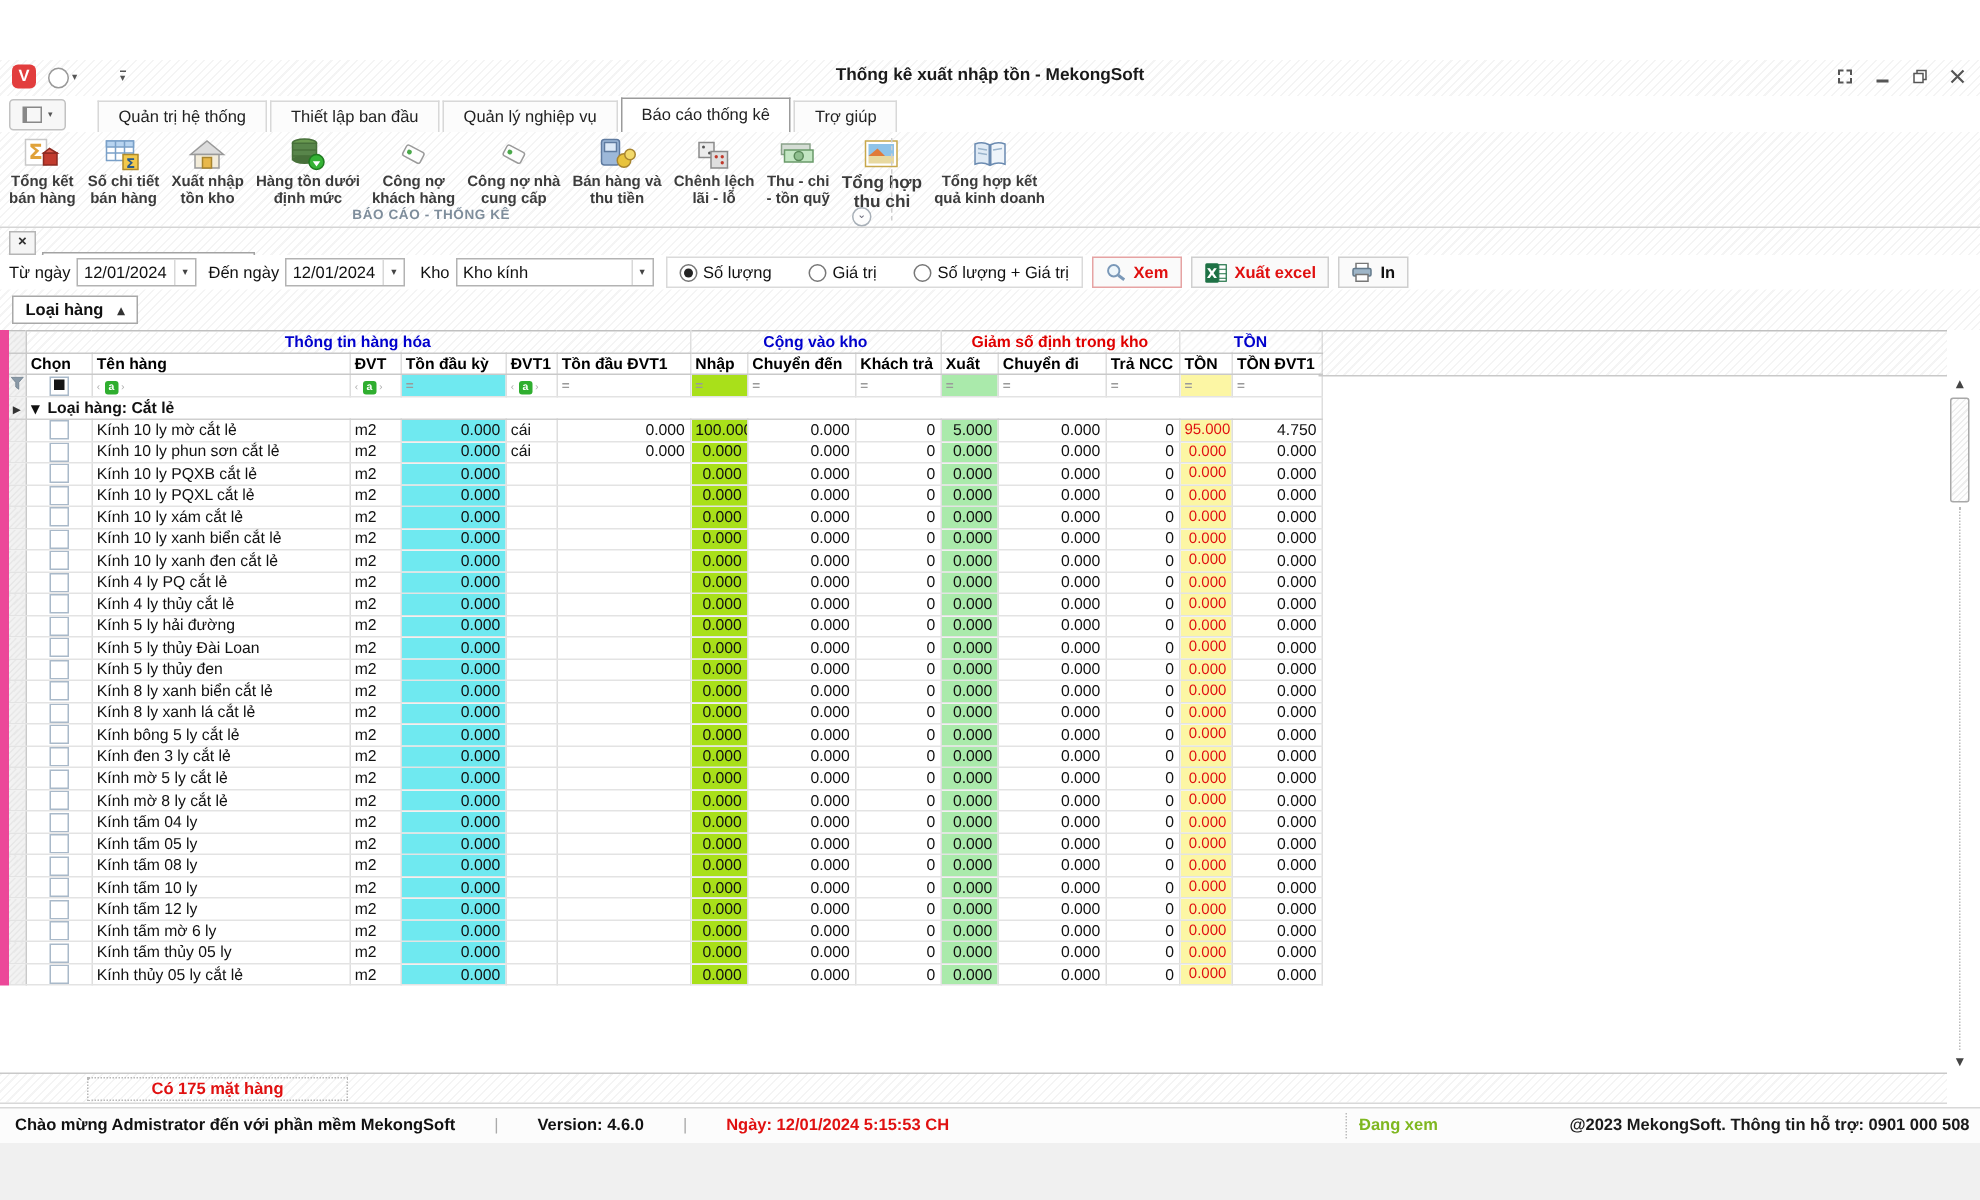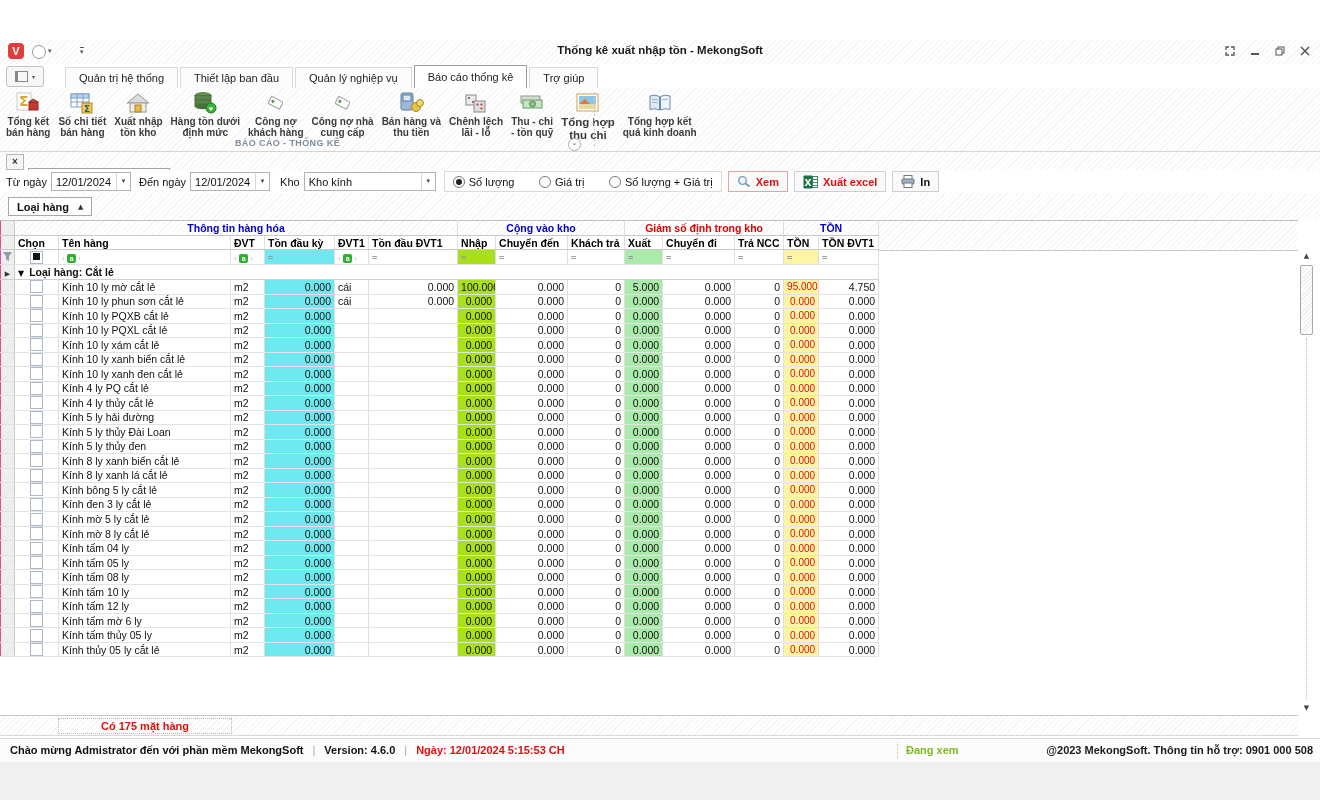--- a/index.html
+++ b/index.html
@@ -71,21 +71,21 @@
   .btn.in{color:#111;}
 
   
   .grouppanel{left:0;right:0;top:193px;height:27px;}
   .groupbtn{position:absolute;left:8px;top:4px;height:17px;border:1px solid #a8a8a8;background:#fff;display:flex;
         align-items:center;gap:9px;padding:0 8px;font-weight:bold;font-size:11px;cursor:pointer;}
   .groupbtn .up{font-size:7px;color:#333;}
 
   
   .gridwrap{left:0;top:220px;width:1316px;height:514px;}
-  #grid{border-collapse:collapse;table-layout:fixed;width:879px;font-size:10.5px;border-left:1px solid #ec4899;border-top:1px solid #c0c0c0;padding-left:44px;}
+  #grid{border-collapse:collapse;table-layout:fixed;width:879px;font-size:10.5px;border-left:6px solid #ec4899;border-top:1px solid #c0c0c0;padding-left:44px;}
   #grid th,#grid td{border-right:1px solid #dedede;border-bottom:1px solid #e3e3e3;padding:0 3px;overflow:hidden;
         white-space:nowrap;font-weight:normal;}
   #grid tr.band th{height:14px;text-align:center;font-weight:bold;border-bottom-color:#c9c9c9;}
   #grid tr.hdr th{height:13px;text-align:left;font-weight:bold;color:#000;border-bottom-color:#c9c9c9;}
   #grid tr.flt td{height:14px;}
   #grid tr.grp td{height:14px;font-weight:bold;border-bottom-color:#cfcfcf;}
   #grid tr.row td{height:13.53px;}
   #grid td.ind,#grid th.ind{width:14px;padding:0;background:#f2f2f2;border-right:1px solid #c9c9c9;text-align:center;
         background-image:repeating-linear-gradient(135deg,rgba(150,150,150,.12) 0 1px,transparent 1px 3px);}
   .bg-cyan{background:var(--cyan);}
@@ -110,21 +110,21 @@
   .vscroll{position:absolute;left:1300px;top:30px;width:13px;height:465px;}
   .vs-up,.vs-down{position:absolute;left:0;width:13px;height:13px;text-align:center;font-size:7px;color:#444;line-height:13px;cursor:pointer;}
   .vs-up{top:0;}
   .vs-down{bottom:0;}
   .vs-thumb{position:absolute;left:0;top:15px;width:11px;height:68px;border:1px solid #a8a8a8;border-radius:2px;background:#fdfdfd;
         background-image:repeating-linear-gradient(135deg,rgba(150,150,150,.15) 0 1px,transparent 1px 3px);cursor:grab;}
   .vs-track{position:absolute;left:6px;top:88px;bottom:15px;border-left:1px dotted #bbb;}
 
   
   .statusbar{left:0;right:0;top:738px;height:24px;background:#fcfcfc;border-top:1px solid #d8d8d8;font-weight:bold;}
-  .sb-left{position:absolute;left:10px;top:5px;display:flex;gap:9px;align-items:center;}
+  .sb-left{position:absolute;left:10px;top:5px;display:flex;gap:26px;align-items:center;}
   .sb-sep{color:#aaa;font-weight:normal;}
   .sb-date{color:var(--red_text);}
   .sb-viewsep{position:absolute;left:897px;top:3px;height:17px;border-left:1px dotted #bbb;}
   .sb-view{position:absolute;left:906px;top:5px;color:var(--status_green);}
   .sb-right{position:absolute;right:7px;top:5px;color:#1a1a1a;}
   .bottomstrip{left:0;right:0;top:762px;height:38px;background:#f0f0f0;}
 </style>
 </head>
 <body>
 

